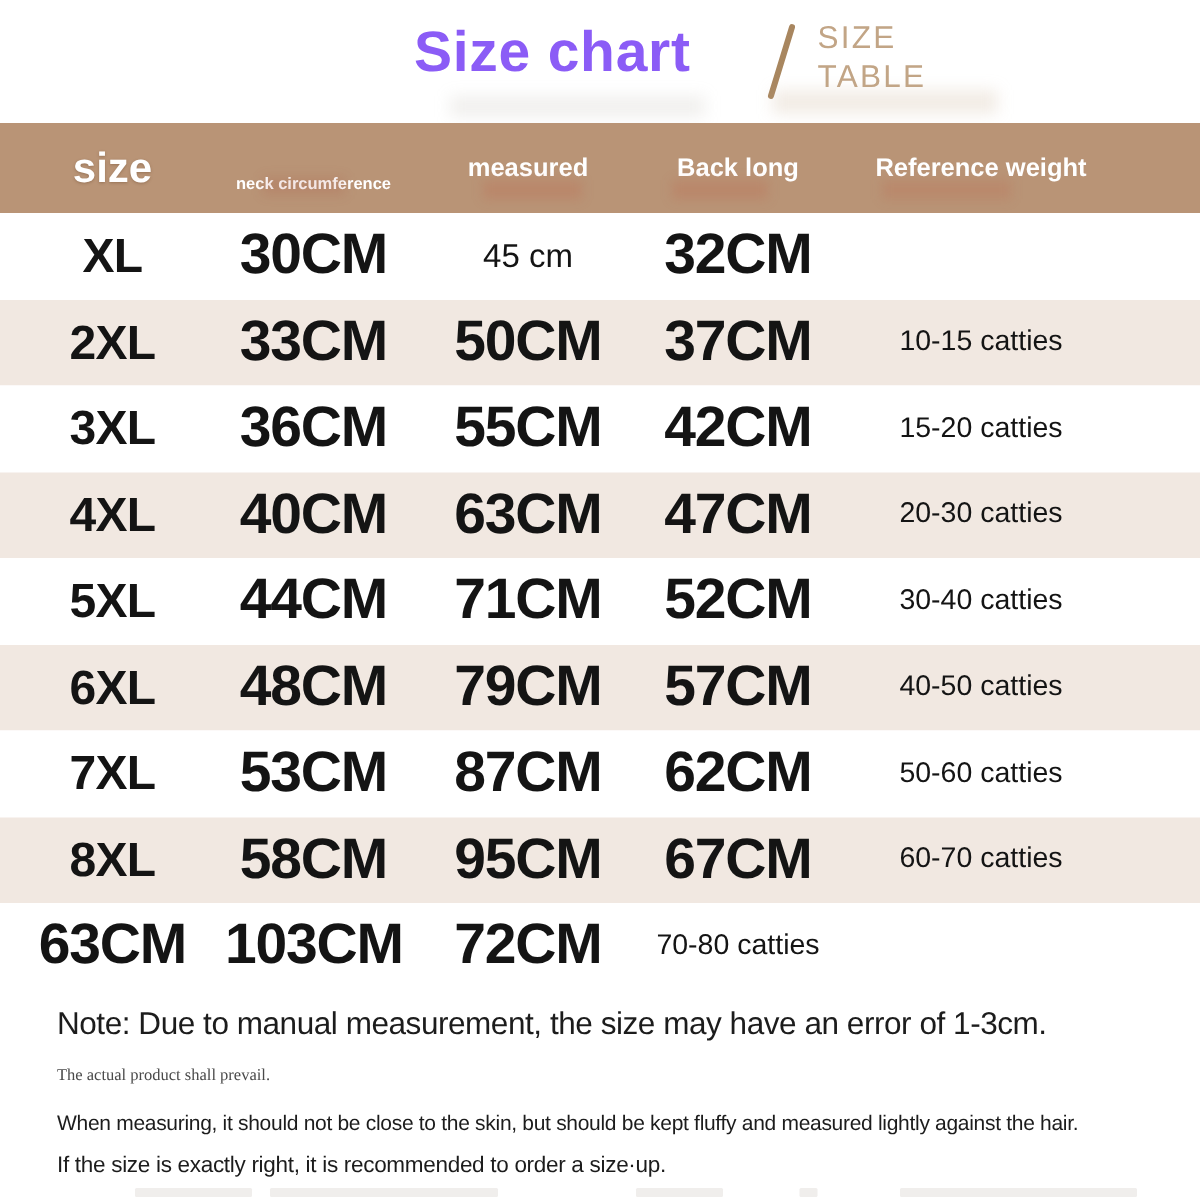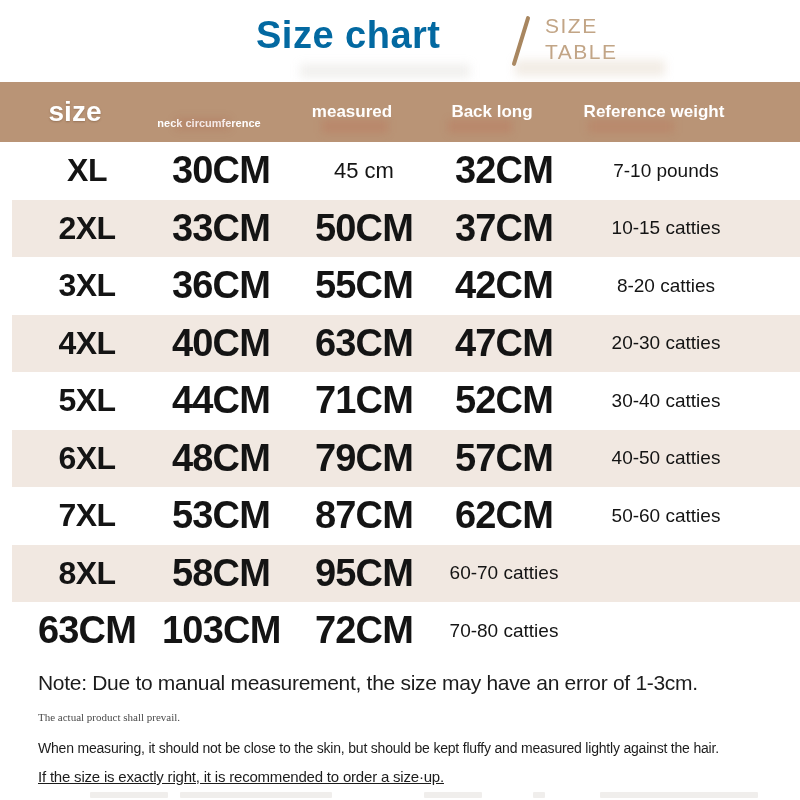--- a/index.html
+++ b/index.html
@@ -9,22 +9,22 @@
     background:#ffffff;
     position:relative;
     overflow:hidden;
     color:#141414;
   }
   .page { width:800px; height:800px; position:relative; }
 
   
   .title-bar { position:relative; height:82px; background:#fff; }
   .title-main {
-    position:absolute; left:256px; top:14px;
-    font-size:38px; font-weight:700; color:#0369a1; letter-spacing:0.5px;
+    position:absolute; left:276px; top:14px;
+    font-size:38px; font-weight:700; color:#8b5cf6; letter-spacing:0.5px;
   }
   .title-slash {
     position:absolute; left:519px; top:15px;
     width:4px; height:52px; background:#a8865f;
     transform:rotate(17deg); border-radius:2px;
   }
   .title-sub {
     position:absolute; left:545px; top:13px;
     font-size:21px; line-height:26px; letter-spacing:1.5px;
     color:#c2a586; font-weight:400;
@@ -47,33 +47,33 @@
   }
   .th { color:#ffffff; font-weight:700; }
   .th-size { font-size:28px; text-shadow:0 1px 2px rgba(110,78,50,0.45); }
   .th-neck { font-size:11px;margin-top:22px; }
   .th-mid  { font-size:17px; }
   .ghost-neck  { left:175px; top:36px; width:55px; height:12px; background:rgba(160,60,45,0.14); filter:blur(4px); }
   .ghost-waist { left:322px; top:38px; width:66px; height:13px; background:rgba(190,70,50,0.16); filter:blur(4px); }
   .ghost-back  { left:448px; top:38px; width:64px; height:13px; background:rgba(190,70,50,0.16); filter:blur(4px); }
   .ghost-ref   { left:588px; top:38px; width:86px; height:13px; background:rgba(190,70,50,0.14); filter:blur(4px); }
 
-  .tbody .row { height:57.5px; background:#ffffff;margin-left:12px; }
+  .tbody .row { height:57.5px; background:#ffffff; }
   .tbody .row:nth-child(even) { background:#f1e8e1; }
   .c-size  { font-size:32px; font-weight:700; letter-spacing:-0.5px; }
   .c-cm    { font-size:38px; font-weight:700; letter-spacing:-0.8px; }
   .c-weight{ font-size:19px; font-weight:400; }
   .tbody .row:first-child .c-waist { font-size:22px; font-weight:400; letter-spacing:0; }
 
   
   .notes { position:absolute; left:38px; right:30px; top:660px; }
   .note-main { position:absolute; top:11px; left:0; font-size:21px; letter-spacing:-0.3px; color:#1c1c1c; white-space:nowrap; }
   .note-secondary { position:absolute; top:51px; left:0; font-size:11px; color:#4a4a4a;font-family:Liberation Serif, serif; }
   .note-measuring { position:absolute; top:80px; left:0; font-size:14px; letter-spacing:-0.2px; color:#1c1c1c; white-space:nowrap;text-align:right; }
-  .note-sizeup { position:absolute; top:108px; left:0; font-size:15px; letter-spacing:-0.2px; color:#1c1c1c;text-decoration:underline; }
+  .note-sizeup { position:absolute; top:108px; left:0; font-size:15px; letter-spacing:-0.2px; color:#1c1c1c; }
 
   
   .bottom-bar { position:absolute; top:792px; height:6px; background:#f0eeec; border-radius:1px; }
   .seg1 { left:90px;  width:78px; }
   .seg2 { left:180px; width:152px; }
   .seg3 { left:424px; width:58px; }
   .seg4 { left:533px; width:12px; }
   .seg5 { left:600px; width:158px; }
 </style>
 </head>
@@ -103,35 +103,34 @@
     <div class="ghost ghost-back"></div>
     <div class="ghost ghost-ref"></div>
   </div>
 
   <div class="tbody">
     <div class="row grid">
       <div class="c-size">XL</div>
       <div class="c-cm">30CM</div>
       <div class="c-cm c-waist">45 cm</div>
       <div class="c-cm">32CM</div>
-      <div class="c-weight">7-10 pounds</div>
     </div>
     <div class="row grid">
       <div class="c-size">2XL</div>
       <div class="c-cm">33CM</div>
       <div class="c-cm c-waist">50CM</div>
       <div class="c-cm">37CM</div>
       <div class="c-weight">10-15 catties</div>
     </div>
     <div class="row grid">
       <div class="c-size">3XL</div>
       <div class="c-cm">36CM</div>
       <div class="c-cm c-waist">55CM</div>
       <div class="c-cm">42CM</div>
-      <div class="c-weight">8-20 catties</div>
+      <div class="c-weight">15-20 catties</div>
     </div>
     <div class="row grid">
       <div class="c-size">4XL</div>
       <div class="c-cm">40CM</div>
       <div class="c-cm c-waist">63CM</div>
       <div class="c-cm">47CM</div>
       <div class="c-weight">20-30 catties</div>
     </div>
     <div class="row grid">
       <div class="c-size">5XL</div>
@@ -151,20 +150,21 @@
       <div class="c-size">7XL</div>
       <div class="c-cm">53CM</div>
       <div class="c-cm c-waist">87CM</div>
       <div class="c-cm">62CM</div>
       <div class="c-weight">50-60 catties</div>
     </div>
     <div class="row grid">
       <div class="c-size">8XL</div>
       <div class="c-cm">58CM</div>
       <div class="c-cm c-waist">95CM</div>
+      <div class="c-cm">67CM</div>
       <div class="c-weight">60-70 catties</div>
     </div>
     <div class="row grid">
       <div class="c-cm">63CM</div>
       <div class="c-cm c-waist">103CM</div>
       <div class="c-cm">72CM</div>
       <div class="c-weight">70-80 catties</div>
     </div>
   </div>
 

